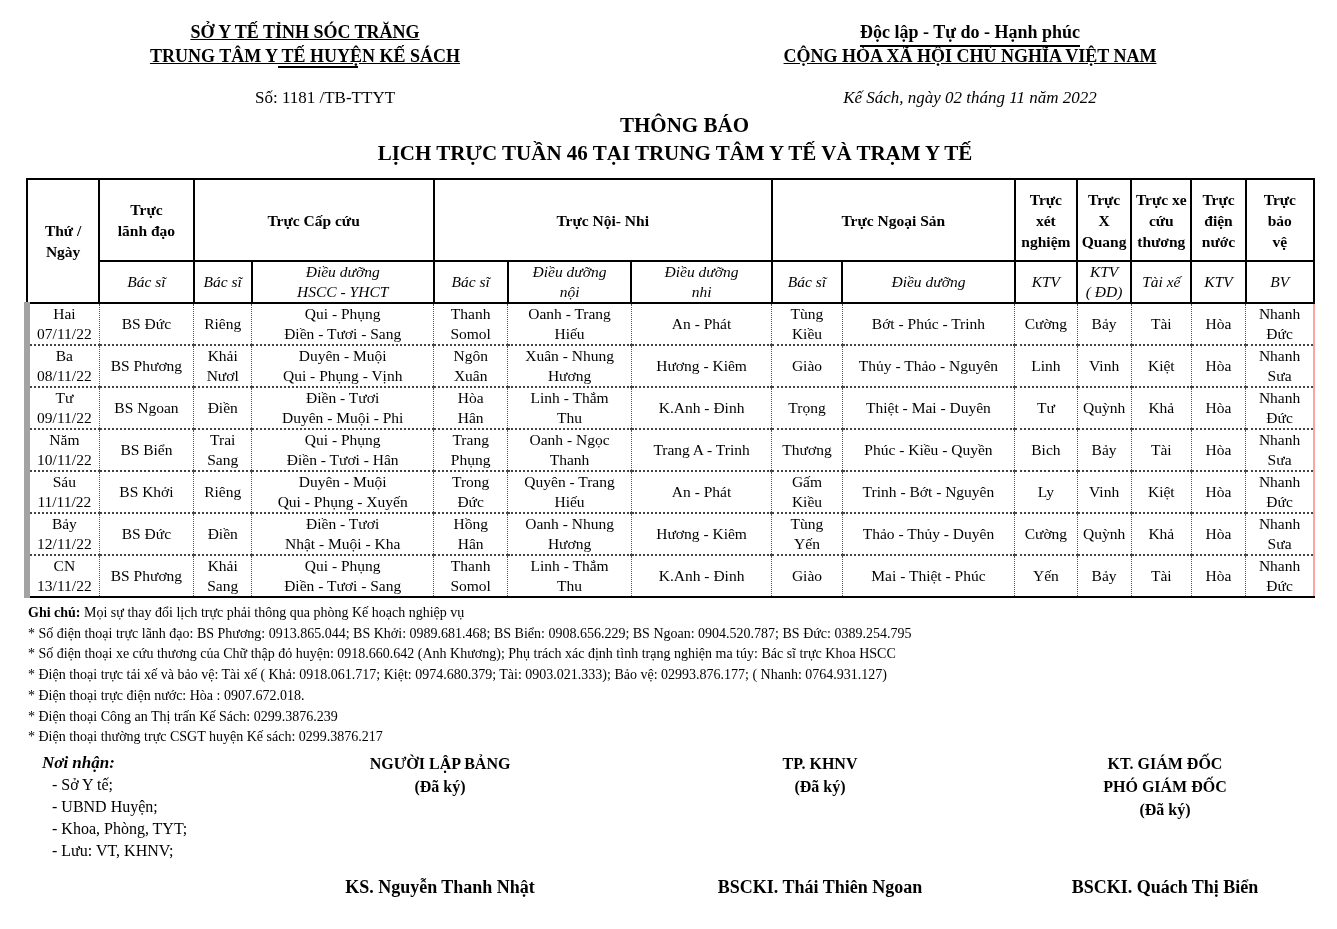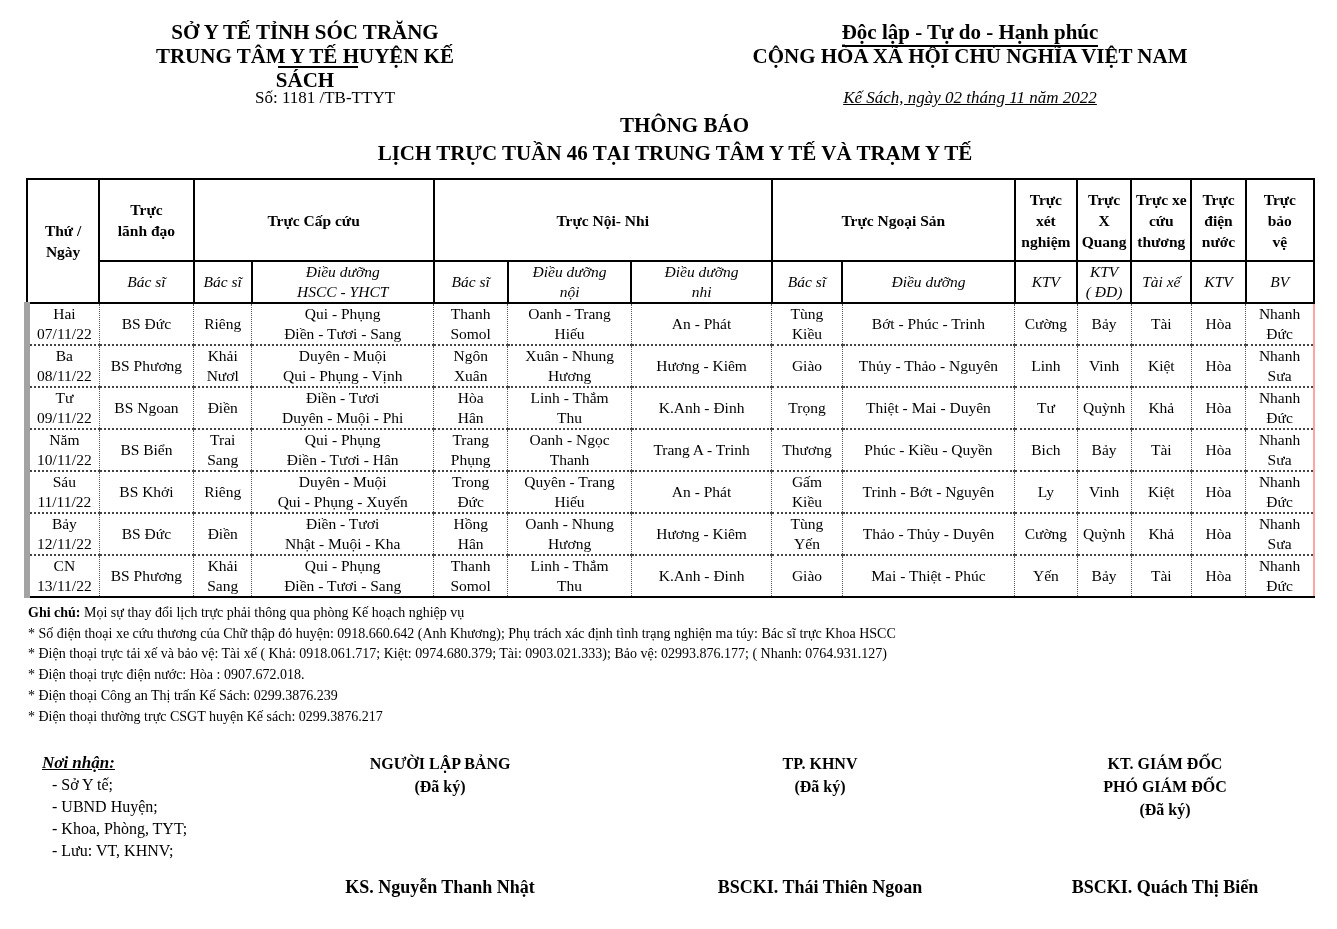--- a/index.html
+++ b/index.html
@@ -1,23 +1,23 @@
 <!DOCTYPE html>
 <html><head>
 <meta charset="utf-8">
 <style>
   html, body { margin:0; padding:0; background:#ffffff; }
   body { width:1337px; height:929px; position:relative; overflow:hidden; color:#000;
          font-family:"Liberation Serif", "DejaVu Serif", serif; }
   .abs { position:absolute; }
   .center { text-align:center; }
   .bold { font-weight:bold; }
-  .ital { font-style:italic;text-decoration:underline; }
-
-  .hdr { font-size:21px; line-height:24px; }
+  .ital { font-style:italic; }
+
+  .hdr { font-size:18px; line-height:24px;text-decoration:underline; }
 
   #org-block { left:130px; top:20px; width:350px; }
   #nation-block { left:740px; top:20px; width:460px; }
   #docno { left:130px; top:88px; width:390px; font-size:17px; }
   #dateline { left:760px; top:88px; width:420px; font-size:17px; }
   #title1 { left:0; top:113px; width:1337px; font-size:21px;margin-left:16px; }
   #title2 { left:0; top:141px; width:1360px; font-size:21px; }
 
   table.sched { position:absolute; left:24px; top:178px; border-collapse:collapse;
                 width:1291px; font-size:15.5px; table-layout:fixed; }
@@ -521,20 +521,21 @@
         <td class="cell-lines last">
           <span>Nhanh</span>
           <span>Đức</span>
         </td>
       </tr>
     </tbody>
 </table>
 
 <div id="notes" class="abs">
   <div><b>Ghi chú:</b><span> Mọi sự thay đổi lịch trực phải thông qua phòng Kế hoạch nghiệp vụ</span></div>
+  <div>* Số điện thoại trực lãnh đạo: BS Phương: 0913.865.044; BS Khởi:  0989.681.468; BS Biển: 0908.656.229; BS Ngoan: 0904.520.787; BS Đức: 0389.254.795</div>
   <div>* Số điện thoại xe cứu thương của Chữ thập đỏ huyện: 0918.660.642 (Anh Khương); Phụ trách xác định tình trạng nghiện ma túy: Bác sĩ trực Khoa HSCC</div>
   <div>* Điện thoại trực tải xế và bảo vệ: Tài  xế ( Khả: 0918.061.717;   Kiệt: 0974.680.379; Tài: 0903.021.333);  Bảo vệ: 02993.876.177; ( Nhanh: 0764.931.127)</div>
   <div>* Điện thoại trực điện nước: Hòa : 0907.672.018.</div>
   <div>* Điện thoại Công an Thị trấn Kế Sách: 0299.3876.239</div>
   <div>* Điện thoại thường trực CSGT huyện Kế sách: 0299.3876.217</div>
 </div>
 
 <div id="recipients" class="abs">
   <div class="bold ital" style="font-size:17px">Nơi nhận:</div>
   <div style="padding-left:10px">- Sở Y tế;</div>

